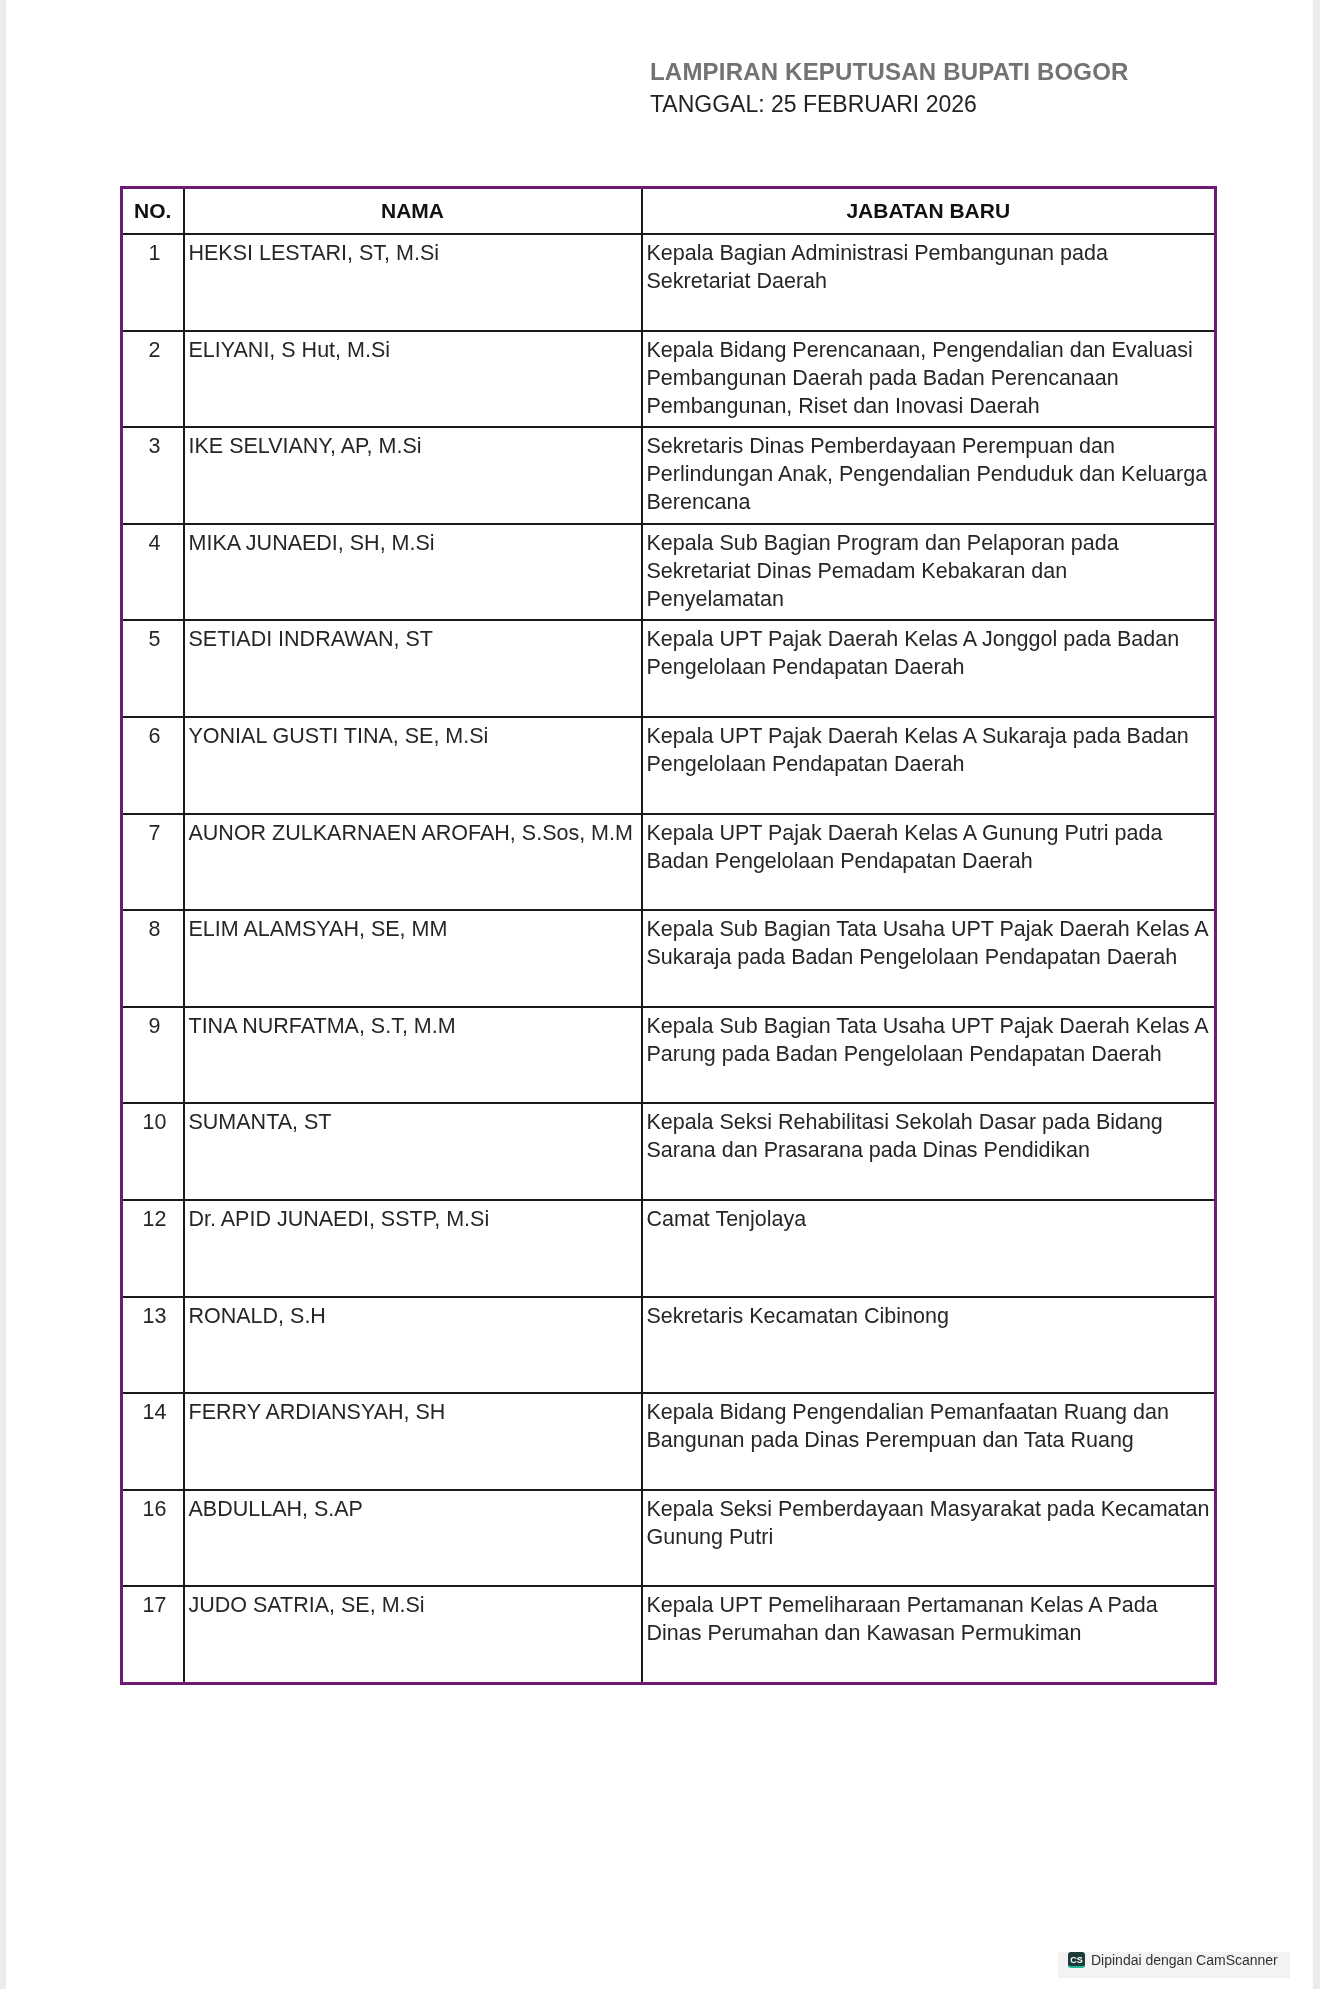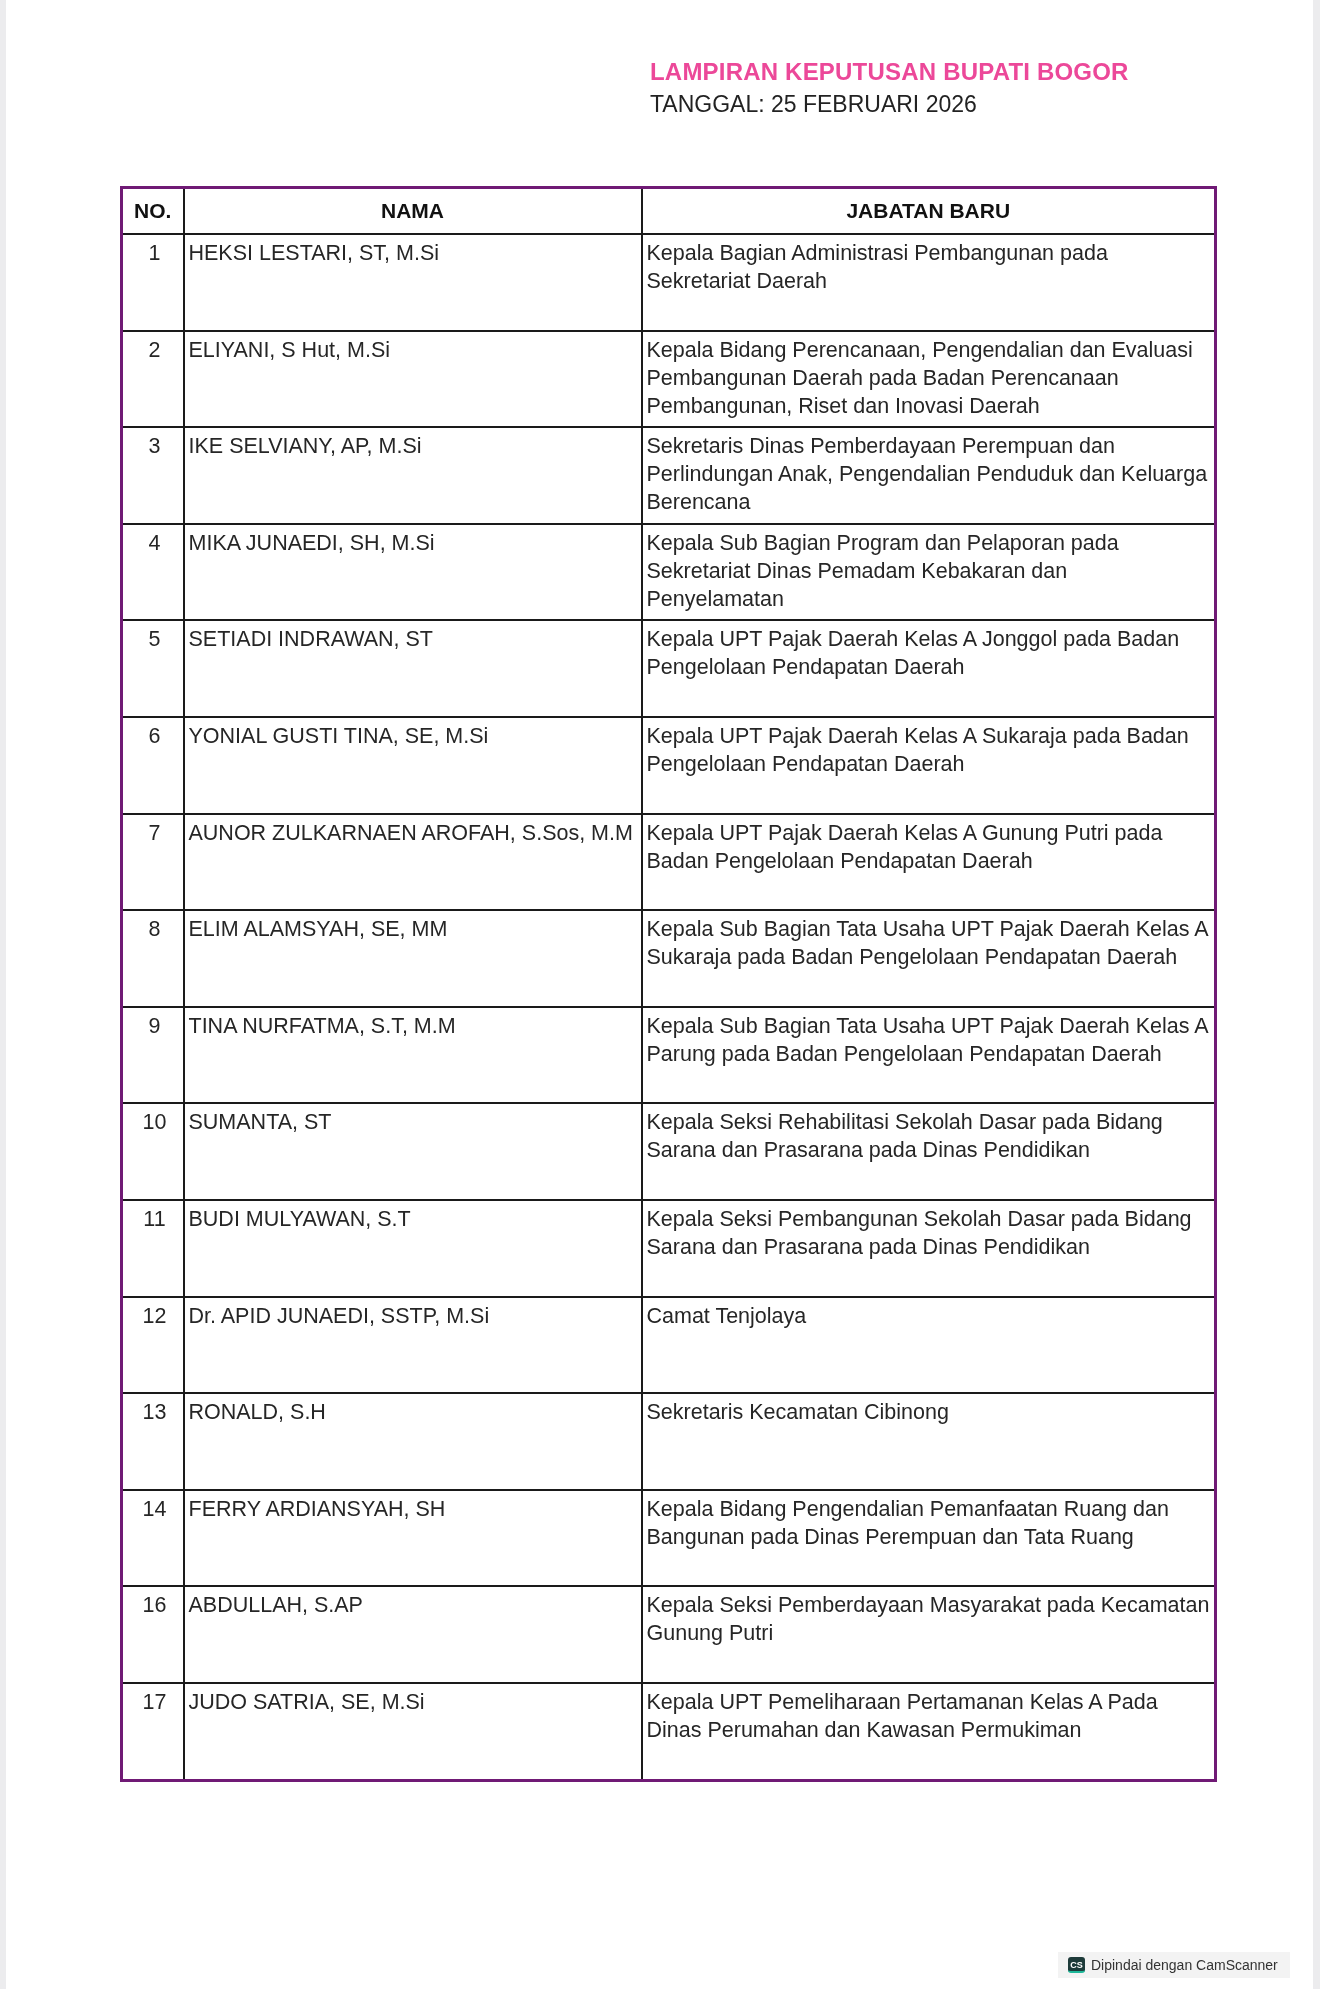--- a/index.html
+++ b/index.html
@@ -6,21 +6,21 @@
   body {
     width: 1320px; height: 1989px; position: relative; overflow: hidden;
     background: #ffffff;
     font-family: "Liberation Sans", sans-serif;
     color: #1c1c1c;
   }
   .edge-left { position: absolute; left: 0; top: 0; width: 6px; height: 1989px; background: #ececee; }
   .edge-right { position: absolute; right: 0; top: 0; width: 7px; height: 1989px; background: #ececee; }
 
   .heading { position: absolute; left: 650px; top: 56px; }
-  .heading .title { font-weight: bold; font-size: 24px; letter-spacing: 0.2px; color: #ec4899; line-height: 32px; }
+  .heading .title { font-weight: bold; font-size: 24px; letter-spacing: 0.2px; color: #737373; line-height: 32px; }
   .heading .line { font-size: 23px; line-height: 32px; color: #222; white-space: pre; }
 
   table.main {
     position: absolute; left: 120px; top: 186px;
     width: 1094px;
     border-collapse: collapse;
     table-layout: fixed;
     border: 3px solid #701a75;
   }
   table.main col.c-no { width: 62px; }
@@ -38,21 +38,21 @@
     font-weight: bold; text-align: center; font-size: 21px; color: #111;
   }
   table.main td { height: 90.6px; padding-top: 4px; color: #262626; }
   table.main td.no { text-align: center; padding-left: 0; padding-right: 6px; text-align: right; }
   table.main td.no span { display: inline-block; width: 44px; text-align: center; }
 
   .footer-badge {
     position: absolute; left: 1058px; top: 1952px;
     height: 26px; padding: 0 12px 0 10px;
     background: #f3f3f3;
-    display: flex; align-items: center; gap: 6px;
+    display: flex; gap: 6px;
     font-size: 14px; color: #333;
   }
   .cs-icon {
     width: 17px; height: 16px; border-radius: 3px;
     background: #1e3b3a; color: #ffffff;
     font-size: 9px; font-weight: bold; line-height: 16px; text-align: center;
     border-bottom: 2px solid #1fb89a; box-sizing: border-box;
   }
 </style>
 </head>
@@ -124,25 +124,20 @@
         <td class="no"><span>9</span></td>
         <td>TINA NURFATMA, S.T, M.M</td>
         <td>Kepala Sub Bagian Tata Usaha UPT Pajak Daerah Kelas A Parung pada Badan Pengelolaan Pendapatan Daerah</td>
       </tr>
       <tr>
         <td class="no"><span>10</span></td>
         <td>SUMANTA, ST</td>
         <td>Kepala Seksi Rehabilitasi Sekolah Dasar pada Bidang Sarana dan Prasarana pada Dinas Pendidikan</td>
       </tr>
       <tr>
-        <td class="no"><span>11</span></td>
-        <td>BUDI MULYAWAN, S.T</td>
-        <td>Kepala Seksi Pembangunan Sekolah Dasar pada Bidang Sarana dan Prasarana pada Dinas Pendidikan</td>
-      </tr>
-      <tr>
         <td class="no"><span>12</span></td>
         <td>Dr. APID JUNAEDI, SSTP,  M.Si</td>
         <td>Camat Tenjolaya</td>
       </tr>
       <tr>
         <td class="no"><span>13</span></td>
         <td>RONALD, S.H</td>
         <td>Sekretaris Kecamatan Cibinong</td>
       </tr>
       <tr>

